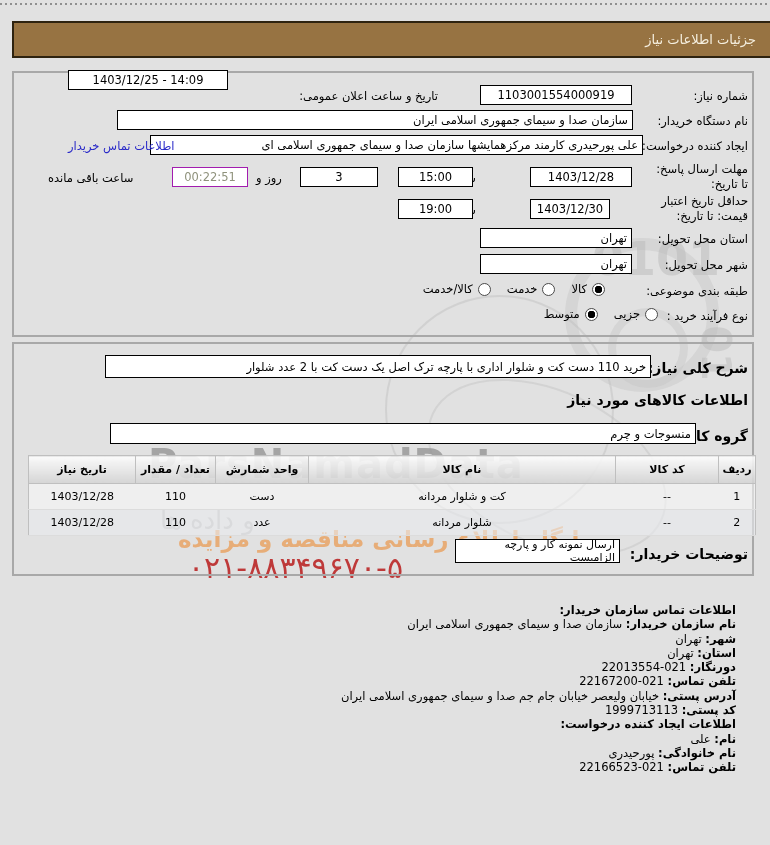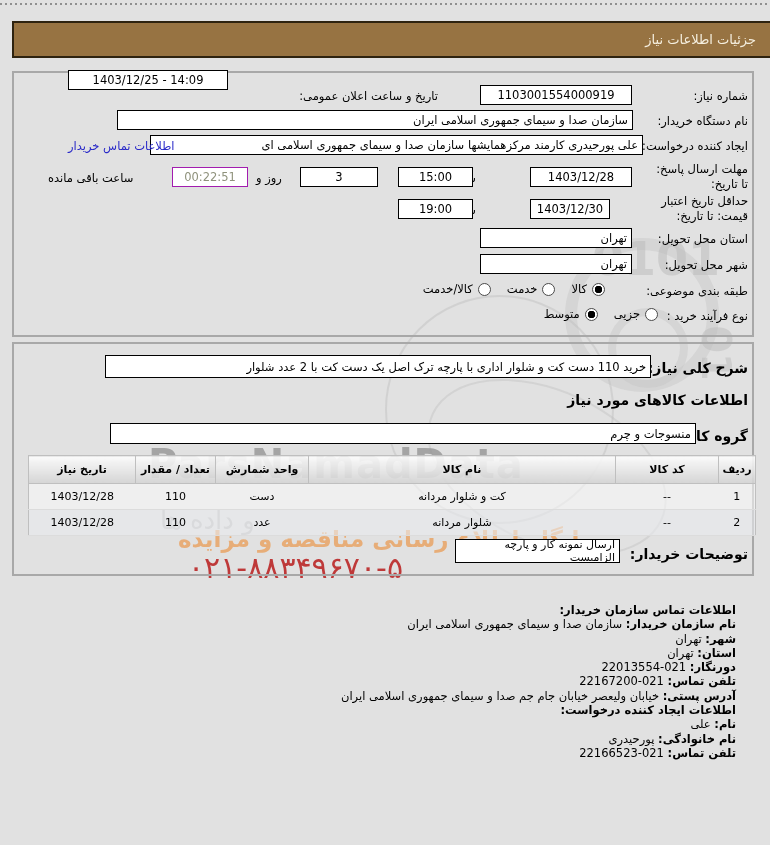--- a/index.html
+++ b/index.html
@@ -232,20 +232,21 @@
 
   <div id="contact">
     <div><b>اطلاعات تماس سازمان خریدار:</b></div>
     <div id="contact-rows">
         <div><b>نام سازمان خریدار:</b> <span>سازمان صدا و سیمای جمهوری اسلامی ایران</span></div>
         <div><b>شهر:</b> <span>تهران</span></div>
         <div><b>استان:</b> <span>تهران</span></div>
         <div><b>دورنگار:</b> <span class="ltr">22013554-021</span></div>
         <div><b>تلفن تماس:</b> <span class="ltr">22167200-021</span></div>
         <div><b>آدرس پستی:</b> <span>خیابان ولیعصر خیابان جام جم صدا و سیمای جمهوری اسلامی ایران</span></div>
+        <div><b>کد پستی:</b> <span class="ltr">1999713113</span></div>
         <div><b>اطلاعات ایجاد کننده درخواست:</b></div>
         <div><b>نام:</b> <span>علی</span></div>
         <div><b>نام خانوادگی:</b> <span>پورحیدری</span></div>
         <div><b>تلفن تماس:</b> <span class="ltr">22166523-021</span></div>
       </div>
   </div>
 
 </div>
 
 </body></html>

